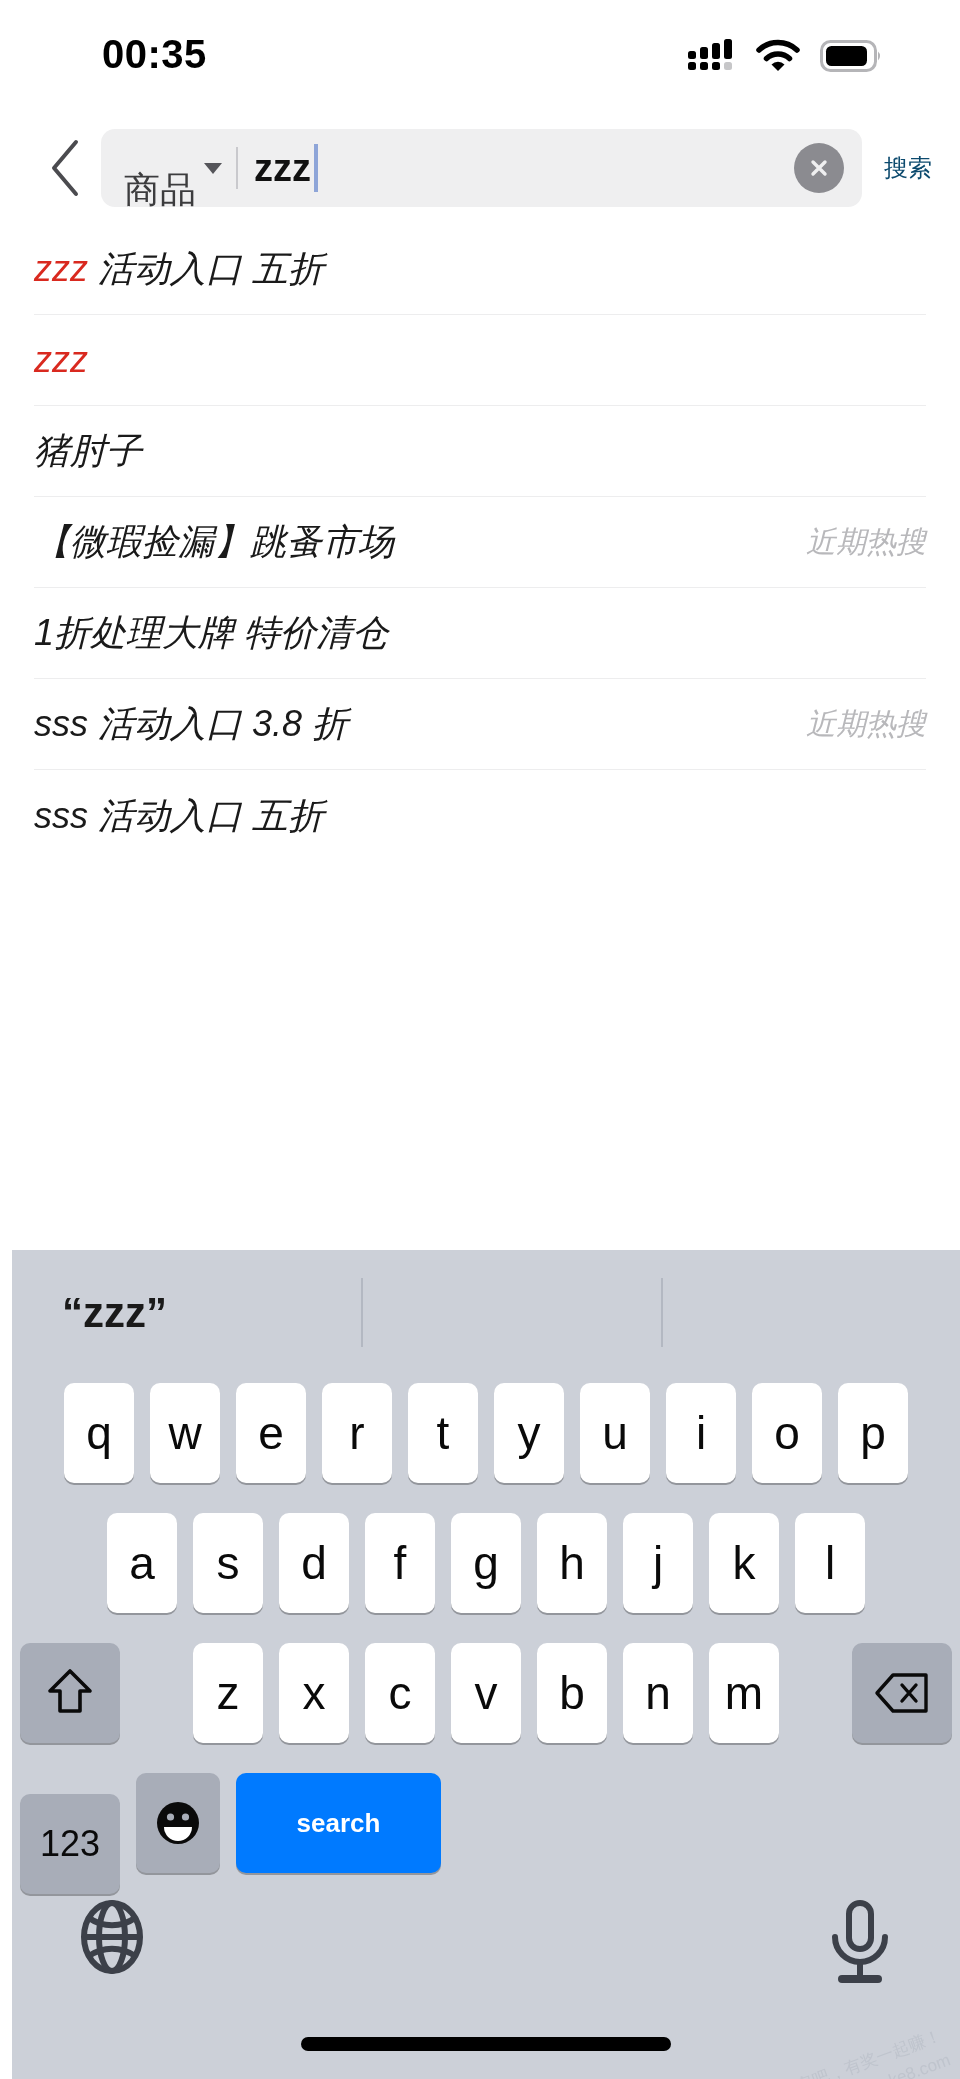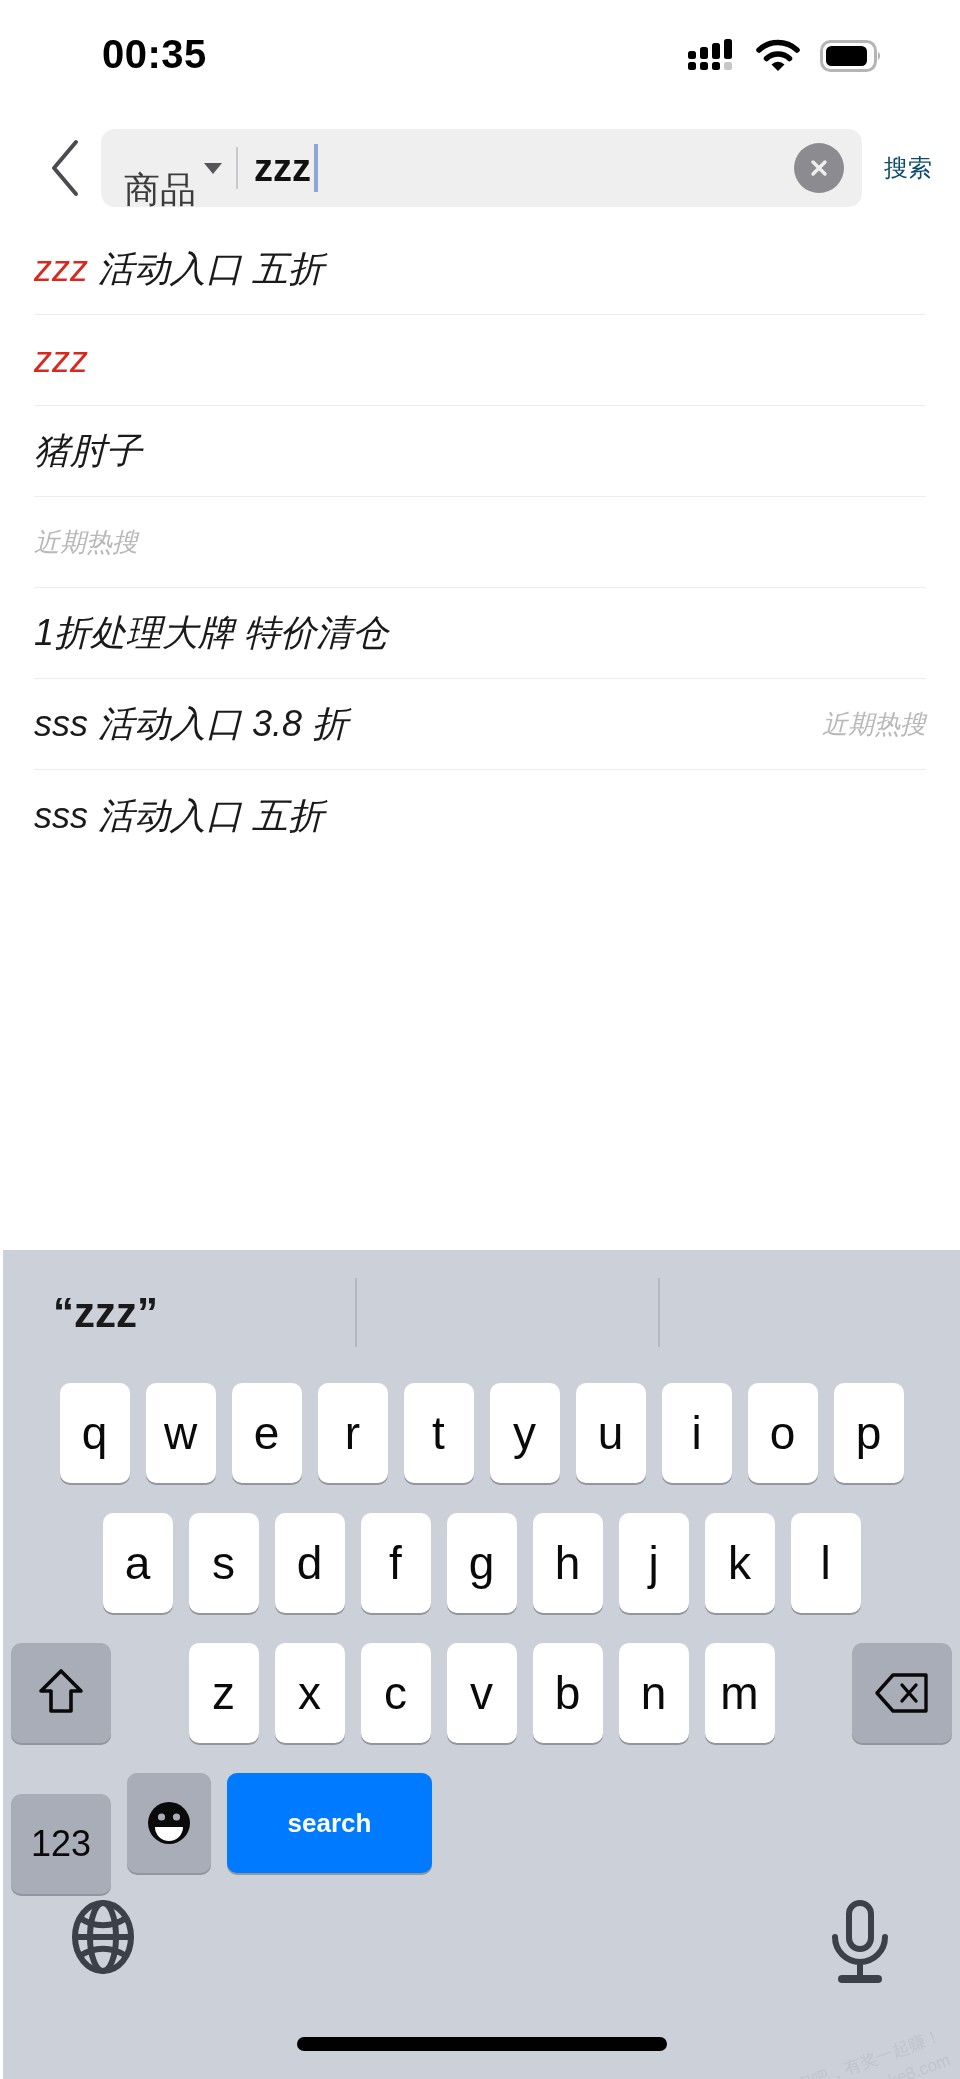--- a/index.html
+++ b/index.html
@@ -187,30 +187,30 @@
   }
   .sugg-row:last-child { border-bottom: none; }
   .sugg-text {
     font-size: 36px;
     color: #1a1a1a;
     line-height: 1;
     white-space: nowrap;
   }
   .sugg-text .hl { color: #d9291f; }
   .sugg-tag {
-    font-size: 26px;
+    font-size: 30px;
     color: #b8b8bb;
     line-height: 1;
     white-space: nowrap;
   }
 
   
   .keyboard {
     position: absolute;
-    left: 3px;
+    left: 12px;
     right: 0;
     bottom: 0;
     height: 829px;
     background: #ccd0d8;
     display: flex;
     flex-direction: column;
   }
   .predict-bar {
     height: 125px;
     display: flex;
@@ -397,20 +397,21 @@
   </div>
   <div class="sugg-row">
     <span class="sugg-text"><span class="hl">zzz</span><span></span></span>
     <span class="sugg-tag"></span>
   </div>
   <div class="sugg-row">
     <span class="sugg-text"><span class="hl"></span><span>猪肘子</span></span>
     <span class="sugg-tag"></span>
   </div>
   <div class="sugg-row">
+    <span class="sugg-text"><span class="hl"></span><span>【微瑕捡漏】跳蚤市场</span></span>
     <span class="sugg-tag">近期热搜</span>
   </div>
   <div class="sugg-row">
     <span class="sugg-text"><span class="hl"></span><span>1折处理大牌 特价清仓</span></span>
     <span class="sugg-tag"></span>
   </div>
   <div class="sugg-row">
     <span class="sugg-text"><span class="hl"></span><span>sss 活动入口 3.8 折</span></span>
     <span class="sugg-tag">近期热搜</span>
   </div>

